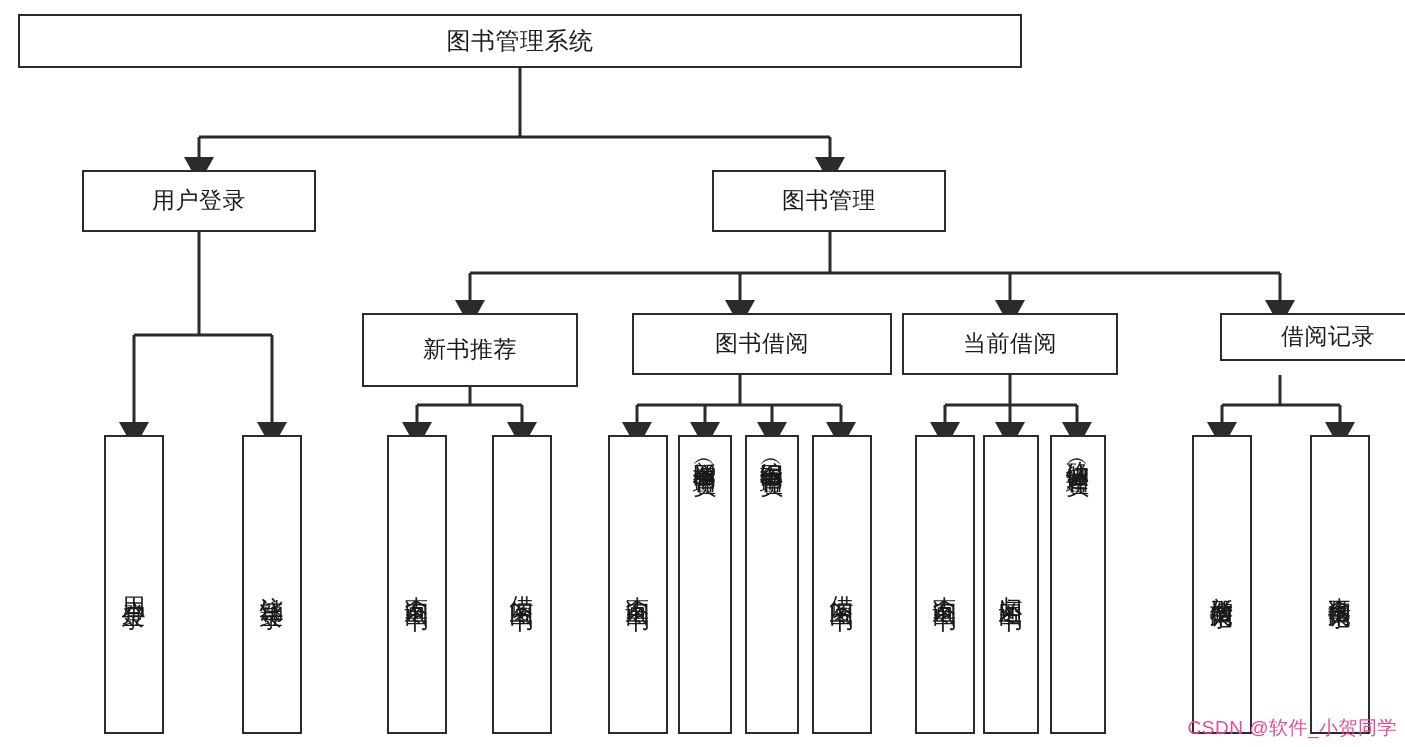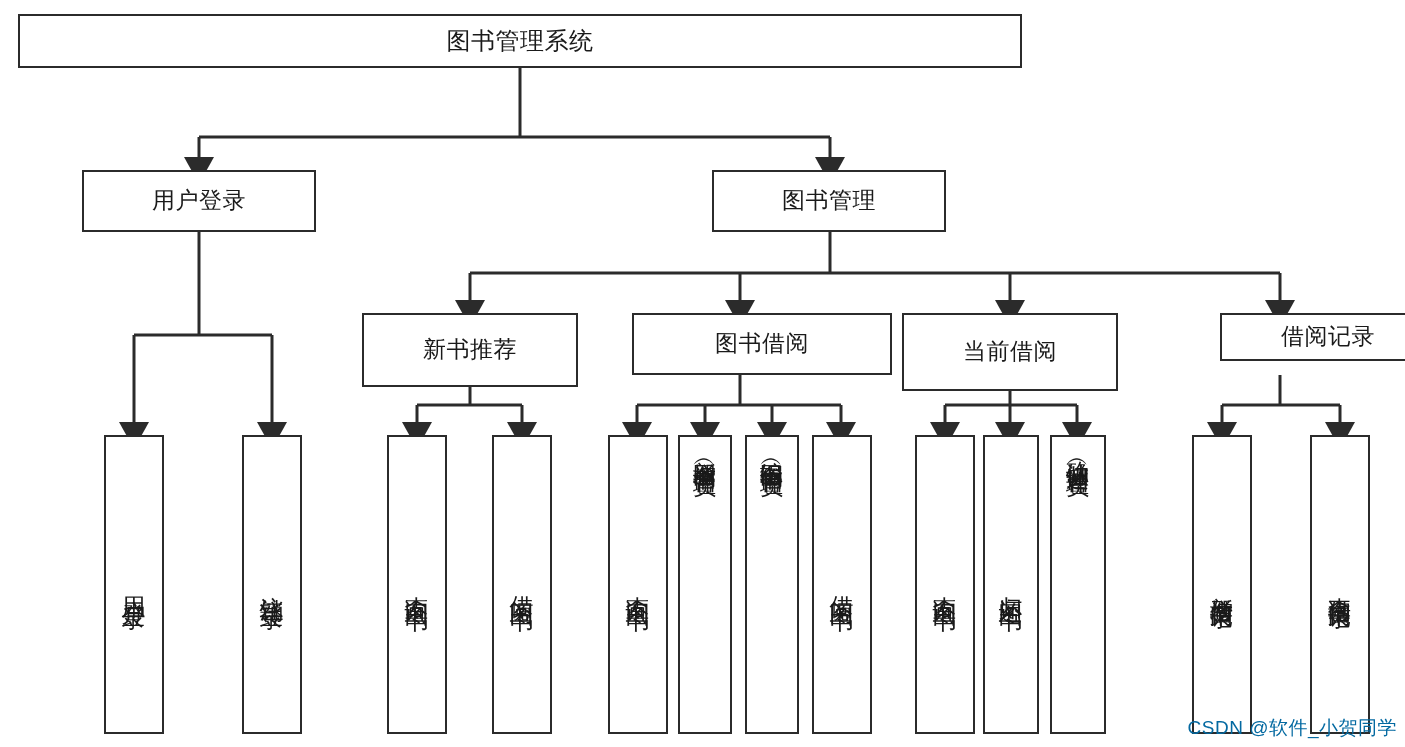--- a/index.html
+++ b/index.html
@@ -67,21 +67,21 @@
   }
   .node.vert.tall .label {
     font-size: 23px;
     letter-spacing: 2px;
   }
   .watermark {
     position: absolute;
     right: 8px;
     bottom: 6px;
     font-size: 19px;
-    color: #0369a1;
+    color: #ec4899;
     white-space: nowrap;
     letter-spacing: 0.5px;
   }
 </style>
 </head>
 <body>
 
 <div id="canvas">
 
   <svg class="wires" viewBox="0 0 1405 747">
@@ -144,21 +144,21 @@
   <div class="node horiz" style="left:712px; top:170px; width:234px; height:62px;">
     <span class="label">图书管理</span>
   </div>
 
   <div class="node horiz" style="left:362px; top:313px; width:216px; height:74px;">
     <span class="label">新书推荐</span>
   </div>
   <div class="node horiz" style="left:632px; top:313px; width:260px; height:62px;">
     <span class="label">图书借阅</span>
   </div>
-  <div class="node horiz" style="left:902px; top:313px; width:216px; height:78px;">
+  <div class="node horiz" style="left:902px; top:313px; width:216px; height:62px;">
     <span class="label">当前借阅</span>
   </div>
   <div class="node horiz" style="left:1220px; top:313px; width:216px; height:48px;">
     <span class="label">借阅记录</span>
   </div>
 
   <div class="node vert centered" style="left:104px; top:435px; width:60px; height:299px;">
     <span class="label">用户登录</span>
   </div>
   <div class="node vert centered" style="left:242px; top:435px; width:60px; height:299px;">

